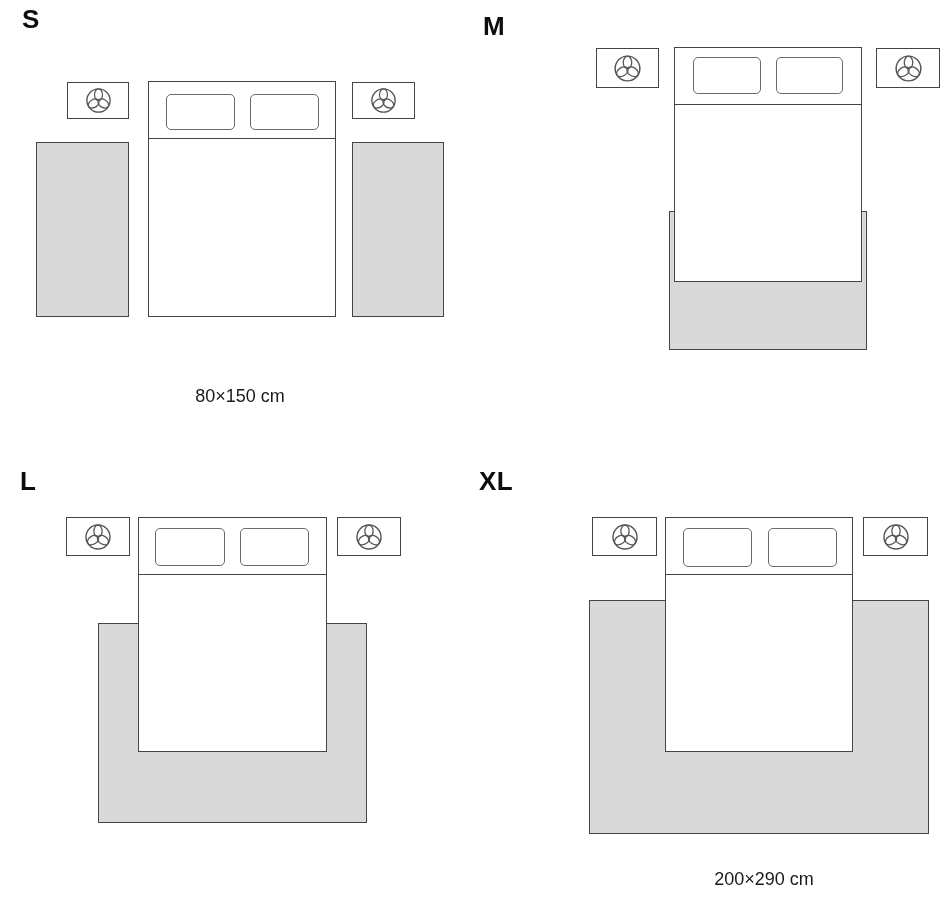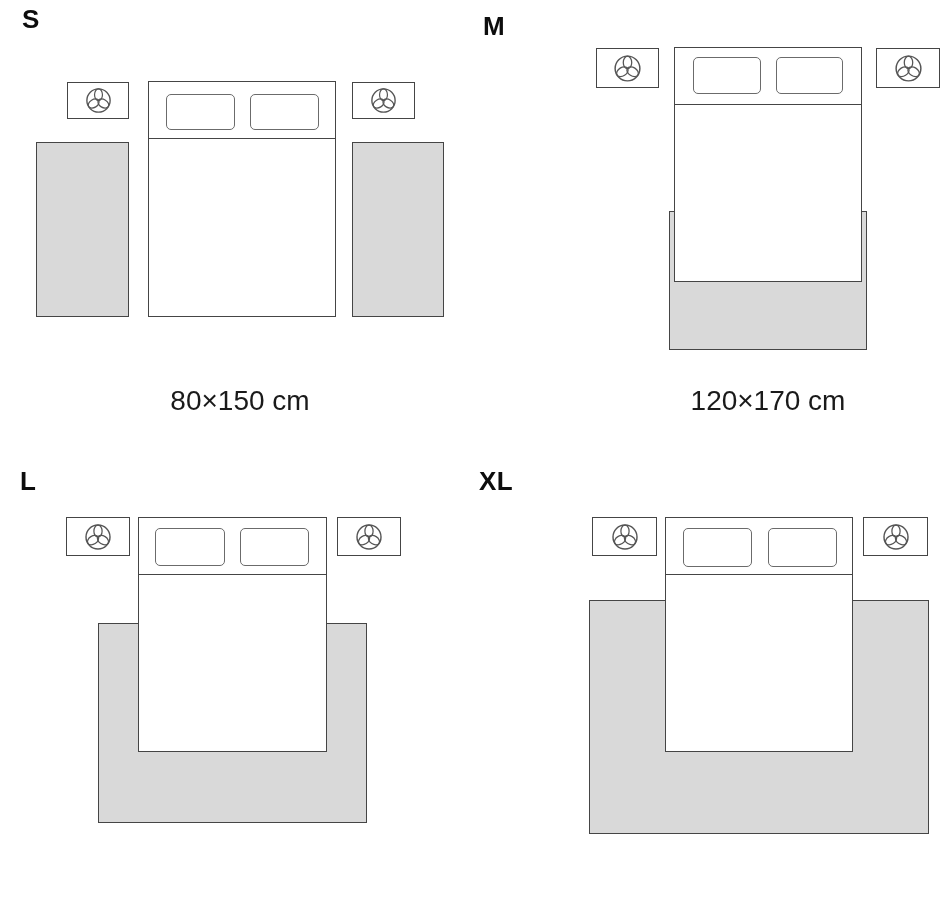--- a/index.html
+++ b/index.html
@@ -26,21 +26,21 @@
   .q-xl{left:475px;top:450px;}
 
   .size-label{
     position:absolute;
     font-size:26px;font-weight:bold;line-height:1;
     color:#0d0d0d;letter-spacing:.5px;
   }
   .caption{
     position:absolute;
     transform:translateX(-50%);
-    font-size:28px;font-weight:400;line-height:1;
+    font-size:18px;font-weight:400;line-height:1;
     color:var(--text);white-space:nowrap;
   }
   .rug{
     position:absolute;z-index:1;
     background:var(--rug-fill);
     border:1.5px solid var(--outline);
   }
   .bed{
     position:absolute;z-index:3;
     background:var(--bed-fill);
@@ -130,21 +130,20 @@
         </g>
       </svg>
     </div>
 
     <div class="bed" style="left:199px;top:47px;width:188px;height:235px;">
       <div class="bed-head"></div>
       <div class="pillow" style="left:18px;top:9px;width:68px;height:37px;"></div>
       <div class="pillow" style="left:101px;top:9px;width:67px;height:37px;"></div>
     </div>
 
-    <div class="caption" style="left:293px;top:387px;">120×170 cm</div>
   </section>
 
   <section class="quadrant q-l">
     <div class="size-label" style="left:20px;top:18px;">L</div>
 
     <div class="rug" style="left:98px;top:173px;width:269px;height:200px;"></div>
 
     <div class="nightstand" style="left:66px;top:67px;width:64px;height:39px;">
       <svg class="plant" viewBox="0 0 36 36" width="32" height="32">
         <circle cx="18" cy="18" r="13.5" fill="none" stroke="#555" stroke-width="1.6"></circle>
@@ -199,15 +198,16 @@
         </g>
       </svg>
     </div>
 
     <div class="bed" style="left:190px;top:67px;width:188px;height:235px;">
       <div class="bed-head"></div>
       <div class="pillow" style="left:17px;top:10px;width:69px;height:39px;"></div>
       <div class="pillow" style="left:102px;top:10px;width:69px;height:39px;"></div>
     </div>
 
+    <div class="caption" style="left:289px;top:420px;">200×290 cm</div>
   </section>
 
 </div>
 
 </body></html>

